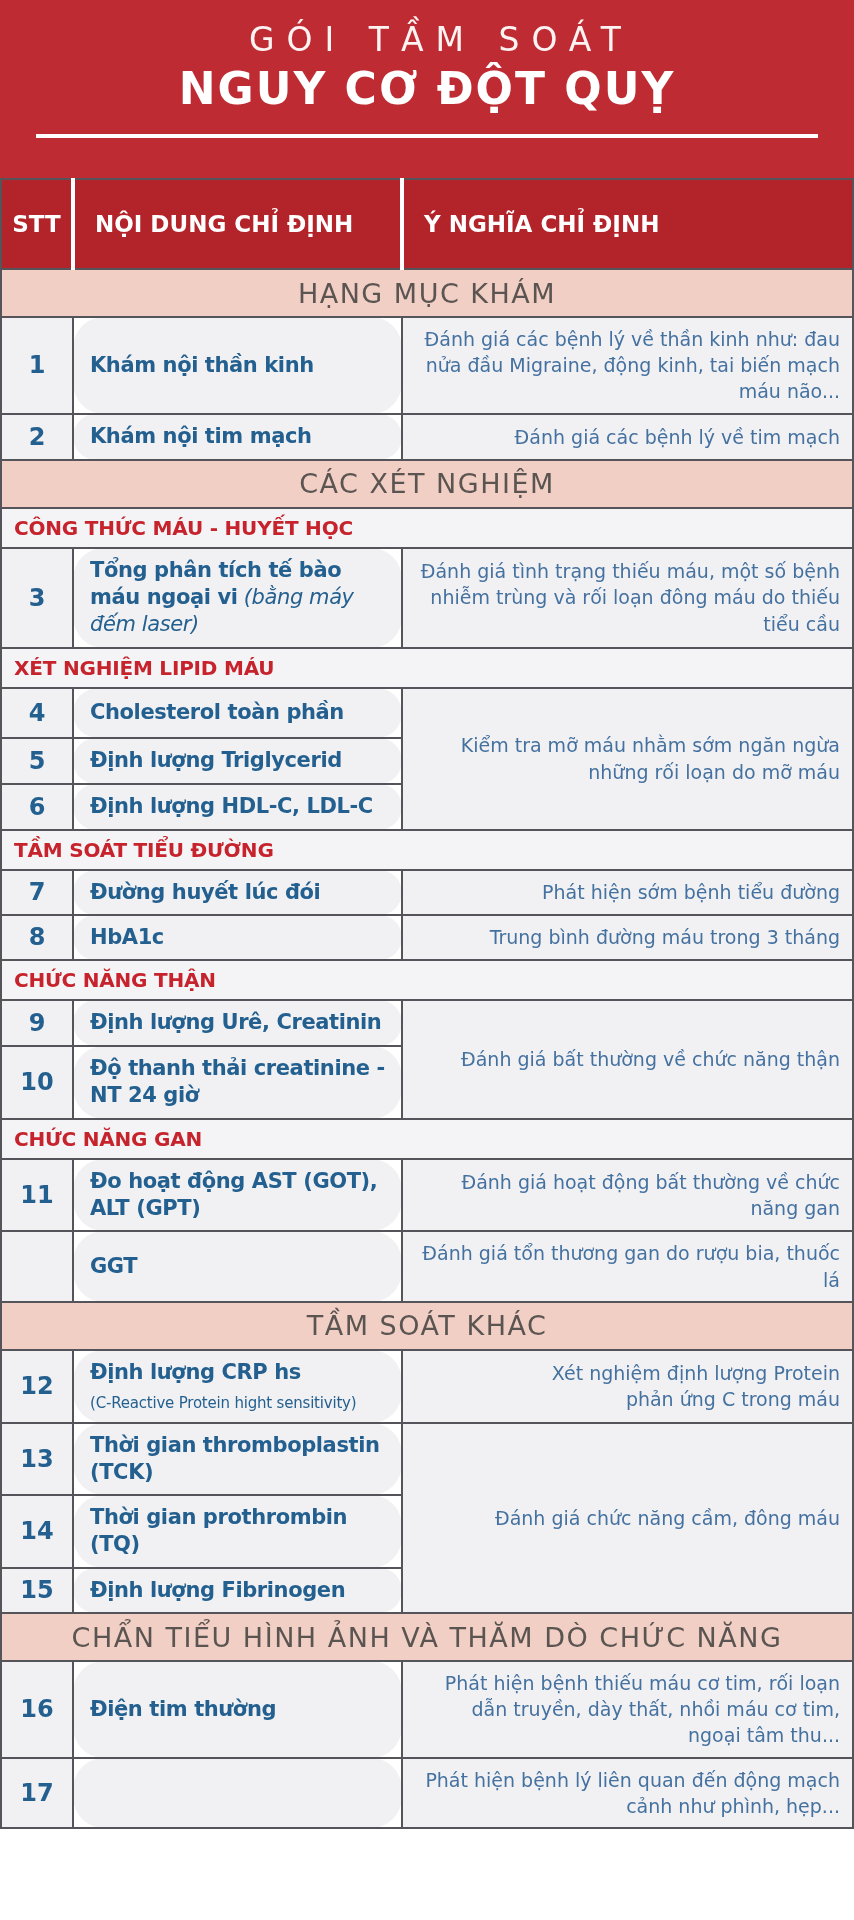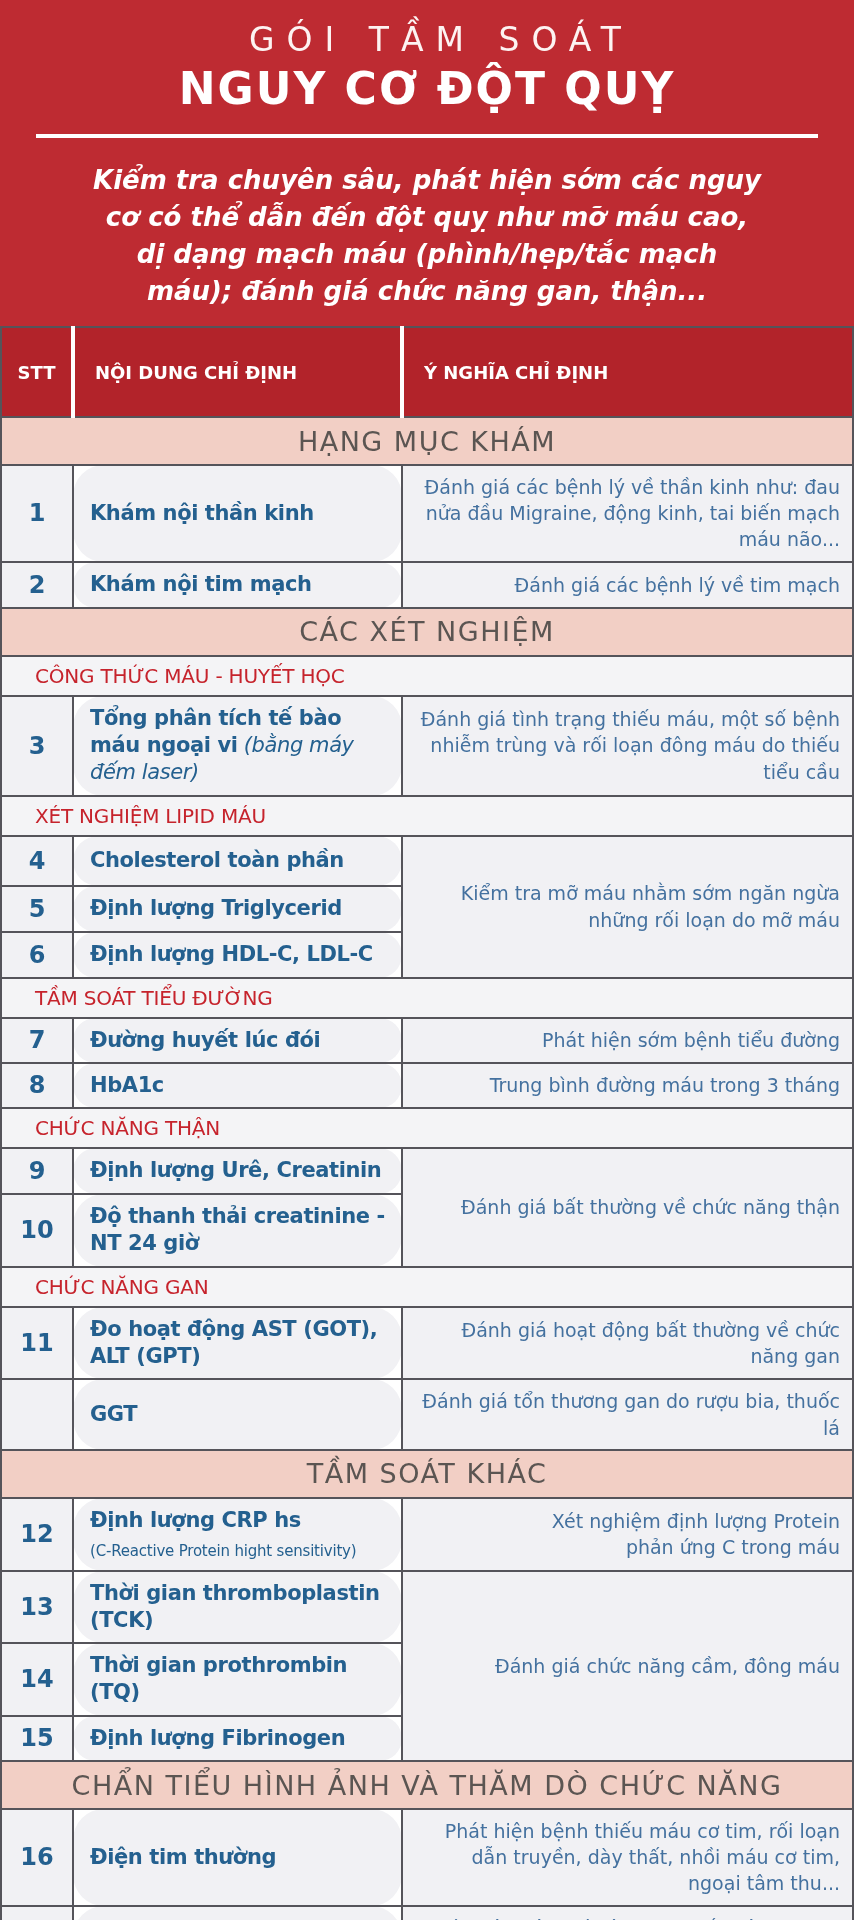--- a/index.html
+++ b/index.html
@@ -51,21 +51,21 @@
     border-collapse:collapse;
     border:2px solid var(--border-dark,#55545A);
     table-layout:fixed;
   }
   col.c-stt  { width:72px;  }
   col.c-item { width:329px; }
 
   thead th {
     background:var(--header-red,#B2232A);
     color:#ffffff;
-    font-size:18px;
+    font-size:23px;
     font-weight:bold;
     text-align:left;
     vertical-align:middle;
     height:88px;
     padding:0 10px 0 20px;
     border-right:4px solid #ffffff;
     margin-left:28px;
   }
   thead th:first-child { text-align:center; padding:0; }
   thead th:last-child  { border-right:none; }
@@ -105,36 +105,35 @@
     color:var(--pink-text,#5B5552);
     text-align:center;
     font-size:27px;
     font-weight:400;
     letter-spacing:1.5px;
     height:44px;
   }
   tr.subsection td {
     background:var(--subsection-bg,#F4F4F6);
     color:var(--accent-red,#C6232C);
-    font-weight:normal;
+    font-weight:bold;
     font-size:20px;
-    padding:7px 12px 7px 33px;
+    padding:7px 12px 7px 12px;
     letter-spacing:-0.2px;
   }
 </style>
 </head>
 <body>
 
 <div class="page">
 
   <header class="banner">
     <div class="banner-kicker">GÓI TẦM SOÁT</div>
     <h1 class="banner-title">NGUY CƠ ĐỘT QUỴ</h1>
     <div class="banner-rule"></div>
-    <p class="banner-desc">Kiểm tra chuyên sâu, phát hiện sớm các nguy cơ có thể dẫn đến đột quỵ như mỡ máu cao, dị dạng mạch máu (phình/hẹp/tắc mạch máu); đánh giá chức năng gan, thận...</p>
   </header>
 
   <table class="screening">
     <colgroup>
       <col class="c-stt">
         <col class="c-item">
         <col>
     </colgroup>
     <thead>
       <tr>

